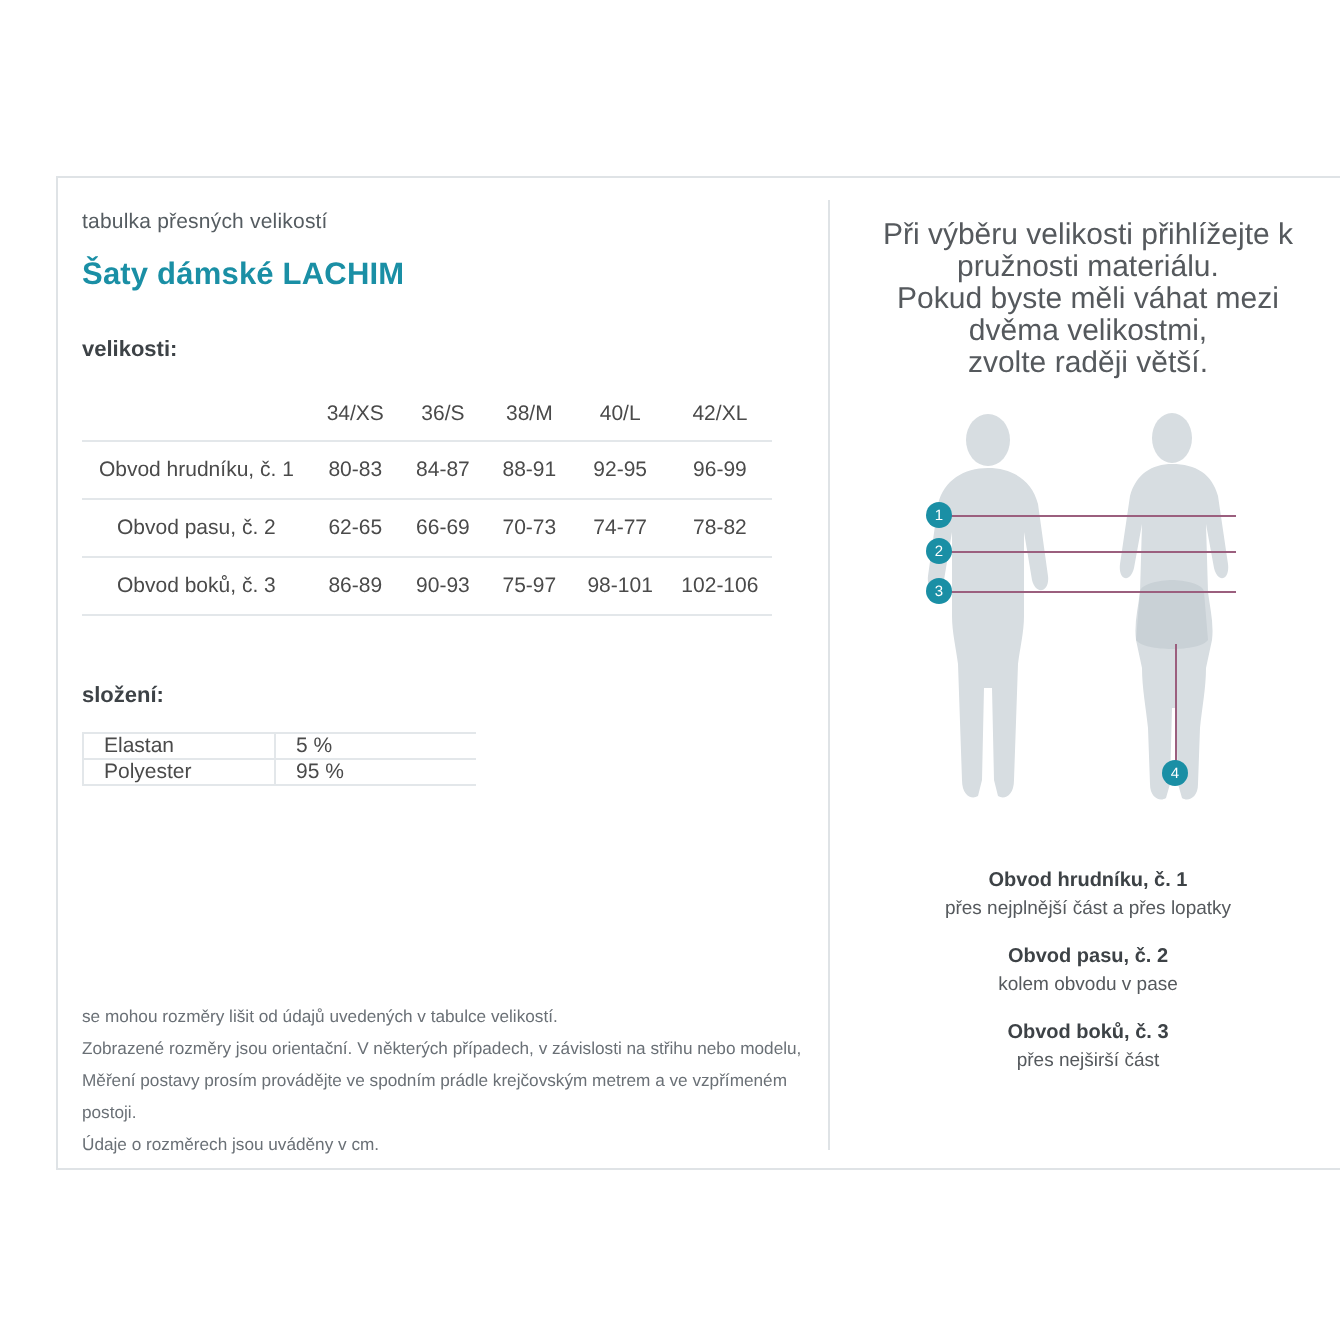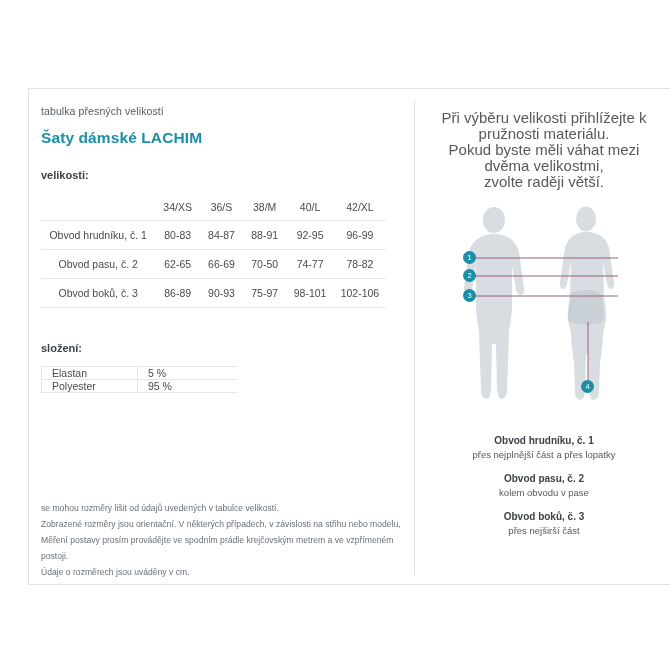--- a/index.html
+++ b/index.html
@@ -200,21 +200,21 @@
           <td class="c">80-83</td>
           <td class="c">84-87</td>
           <td class="c">88-91</td>
           <td class="c">92-95</td>
           <td class="c">96-99</td>
         </tr>
         <tr>
           <td>Obvod pasu, č. 2</td>
           <td class="c">62-65</td>
           <td class="c">66-69</td>
-          <td class="c">70-50</td>
+          <td class="c">70-73</td>
           <td class="c">74-77</td>
           <td class="c">78-82</td>
         </tr>
         <tr>
           <td>Obvod boků, č. 3</td>
           <td class="c">86-89</td>
           <td class="c">90-93</td>
           <td class="c">75-97</td>
           <td class="c">98-101</td>
           <td class="c">102-106</td>

